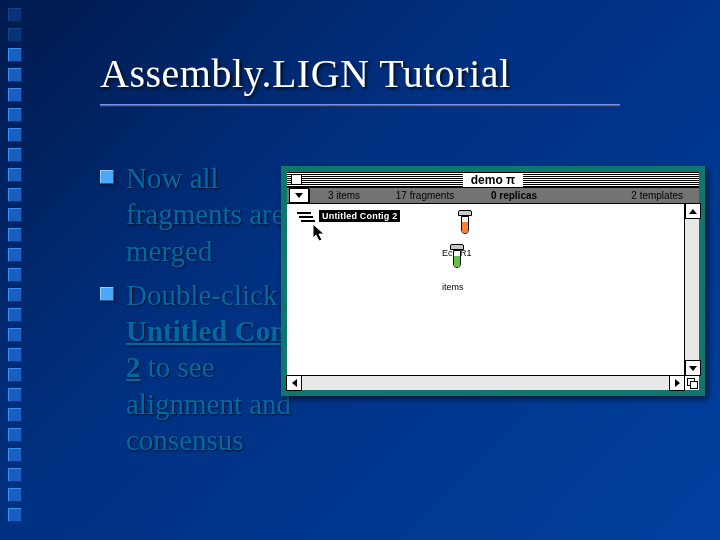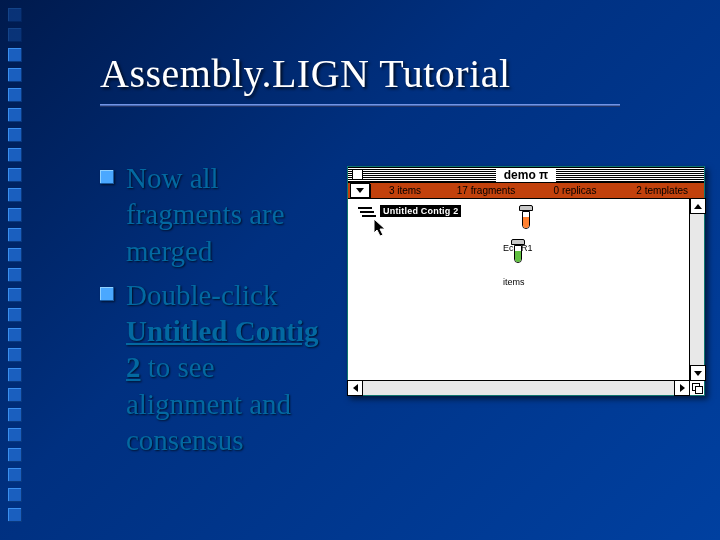--- a/index.html
+++ b/index.html
@@ -76,24 +76,24 @@
     background: #4aa8ff;
     box-shadow: inset -1px -1px 0 #1a5a9f, inset 1px 1px 0 #8fd0ff, 1px 1px 2px rgba(0,0,0,0.6);
   }
   .strong { font-weight: bold; text-decoration: underline; }
 
   
   .app-window {
     position: absolute;
     right: 15px;
     top: 166px;
-    width: 358px;
+    width: 424px;
     height: 230px;
-    background: #c2410c;
-    border: 1px solid #0f766e;
+    background: #737373;
+    border: 6px solid #0f766e;
     font-family: Geneva, "Helvetica", Arial, sans-serif;
     color: #000000;
     box-shadow: 3px 3px 6px rgba(0,0,0,0.6);
     font-size: 11px;
   }
   .win-titlebar {
     height: 16px;
     background: repeating-linear-gradient(to bottom, #000 0, #000 1px, #fff 1px, #fff 2px);
     background-color: #fff;
     position: relative;
@@ -147,21 +147,21 @@
   .stat-cell {
     flex: 0 0 auto;
     padding: 0 6px;
     font-size: 10px;
     display: flex;
     align-items: center;
     height: 100%;
   }
   .stat-cell.items { width: 66px; justify-content: center; }
   .stat-cell.frags { width: 96px; justify-content: center; }
-  .stat-cell.reps  { width: 82px; justify-content: center; }
+  .stat-cell.reps  { width: 82px; justify-content: center; font-weight: bold; }
   .stat-cell.temps { flex: 1; justify-content: flex-end; padding-right: 16px; }
 
   .win-body {
     position: relative;
     height: calc(100% - 16px - 16px - 15px);
     background: #fff;
     border-right: 15px solid transparent; 
   }
   .scrollbar-v {
     position: absolute;

